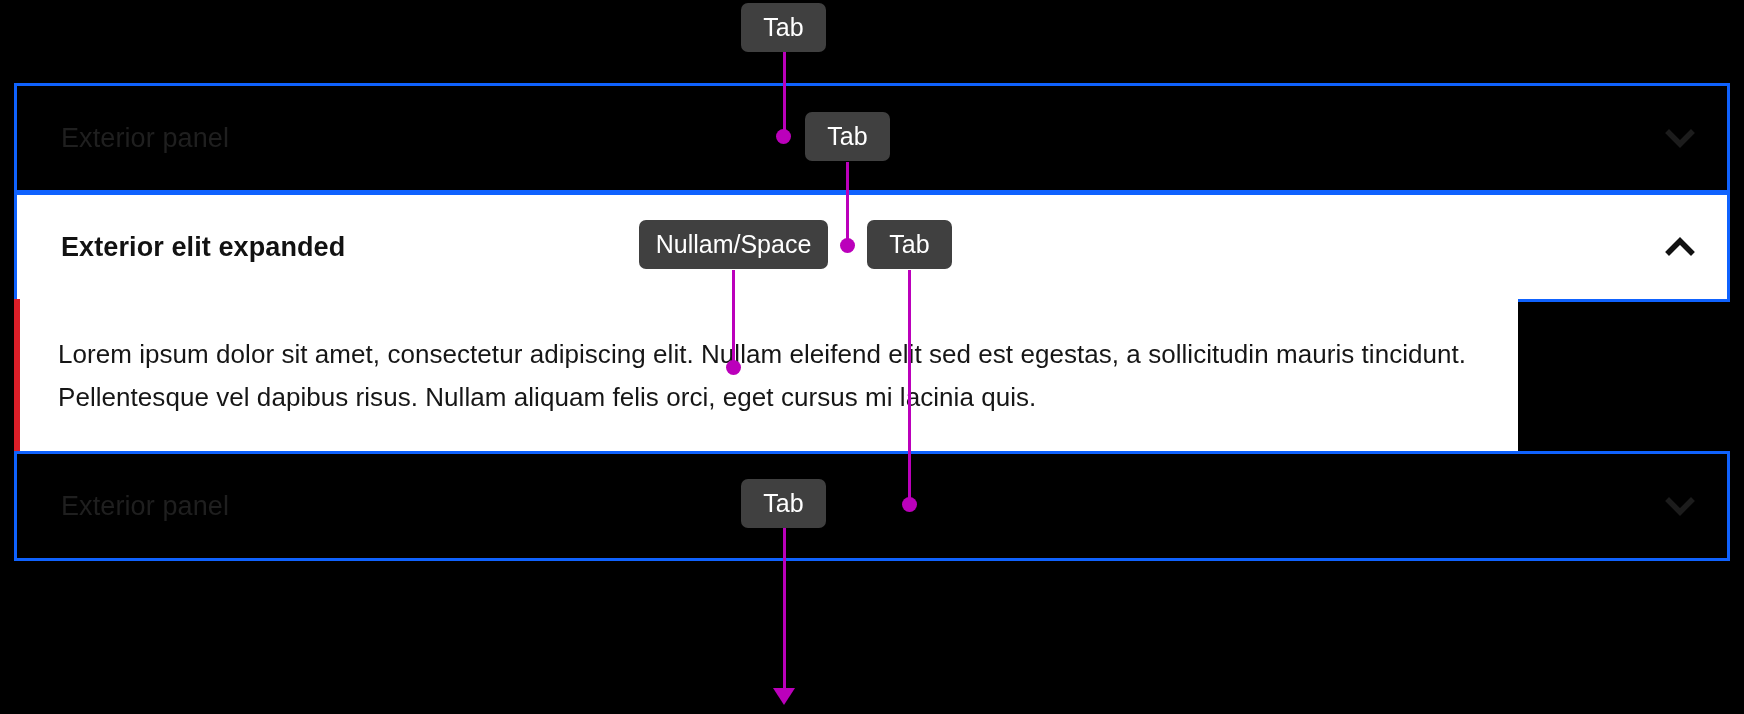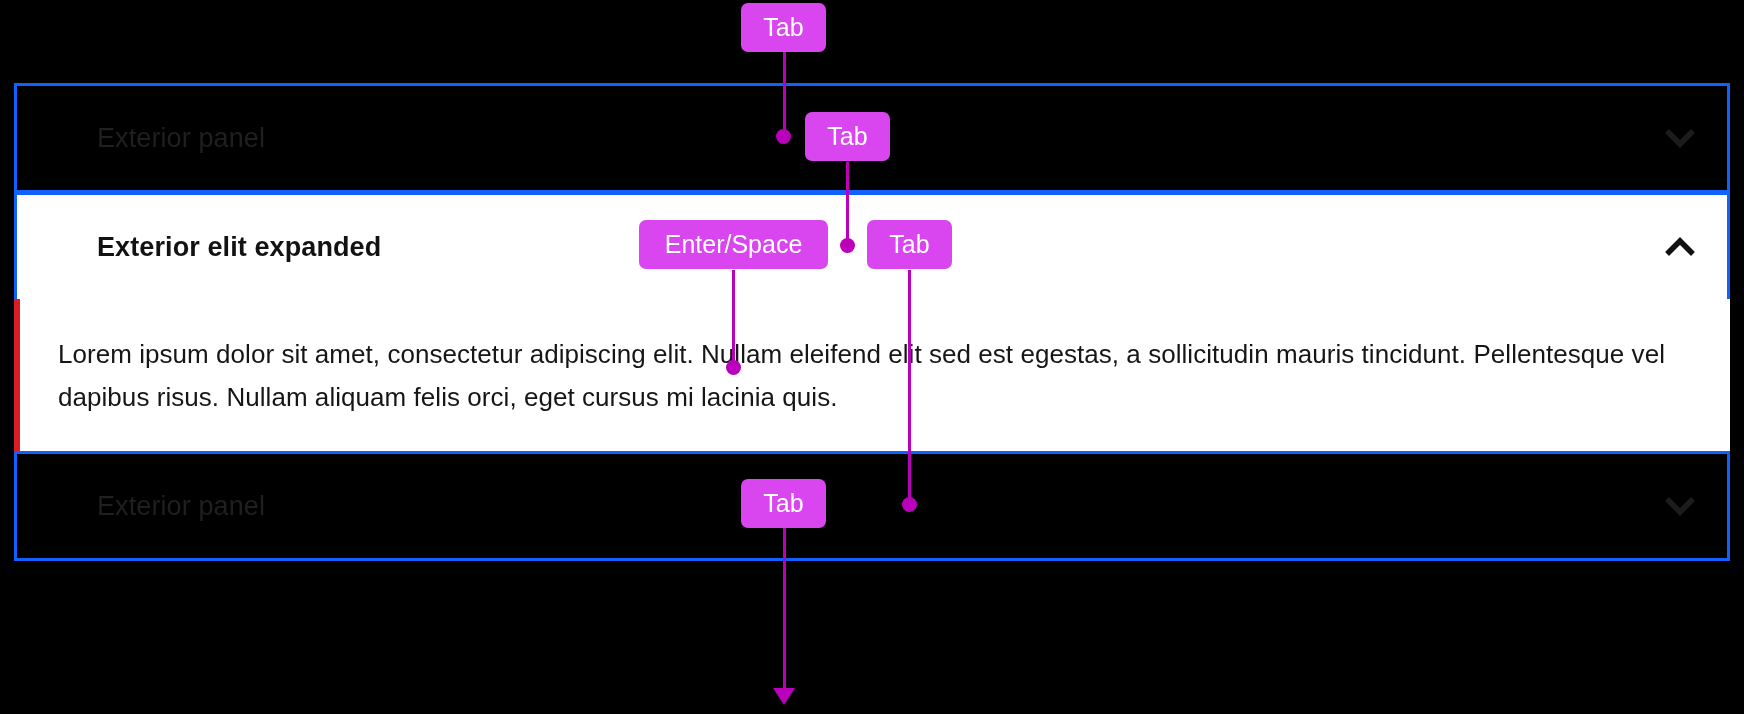--- a/index.html
+++ b/index.html
@@ -31,21 +31,20 @@
     border: 3px solid #0f62fe;
   }
 
   .panel-header {
     position: relative;
     height: 100%;
     box-sizing: border-box;
     display: flex;
     align-items: center;
     padding: 0 26px 0 44px;
-    margin-left: 36px;
   }
 
   .panel-title {
     font-size: 27px;
     letter-spacing: 0.1px;
     white-space: nowrap;
   }
 
   .panel.collapsed {
     background: #000000;
@@ -81,21 +80,21 @@
     stroke-width: 5.5;
     stroke-linecap: square;
     stroke-linejoin: miter;
   }
 
   
   #panel-body {
     position: absolute;
     left: 14px;
     top: 299px;
-    width: 1716px;
+    width: 1504px;
     height: 155px;
     box-sizing: border-box;
     background: #ffffff;
     border-left: 6px solid #da1e28;
     padding: 34px 46px 8px 38px;
   }
   #panel-body p {
     margin: 0;
     font-size: 26px;
     line-height: 43px;
@@ -109,21 +108,21 @@
     left: 8px;
     top: 299px;
     width: 6px;
     height: 155px;
     background: #000000;
   }
 
   
   .badge {
     position: absolute;
-    background: #d946ef;
+    background: #404040;
     color: #ffffff;
     border-radius: 7px;
     font-size: 25px;
     line-height: 1;
     display: flex;
     align-items: center;
     justify-content: center;
     white-space: nowrap;
     z-index: 40;
   }
@@ -208,19 +207,19 @@
           <path d="M10 16 L21 27 L32 16"></path>
         </svg>
       </span>
     </div>
   </div>
 
   <div class="badge" style="left:741px; top:3px; width:85px; height:49px;">Tab</div>
 
   <div class="badge" style="left:805px; top:112px; width:85px; height:49px;">Tab</div>
 
-  <div class="badge" style="left:639px; top:220px; width:189px; height:49px;">Enter/Space</div>
+  <div class="badge" style="left:639px; top:220px; width:189px; height:49px;">Nullam/Space</div>
 
   <div class="badge" style="left:867px; top:220px; width:85px; height:49px;">Tab</div>
 
   <div class="badge" style="left:741px; top:479px; width:85px; height:49px;">Tab</div>
 
 </div>
 
 </body></html>

